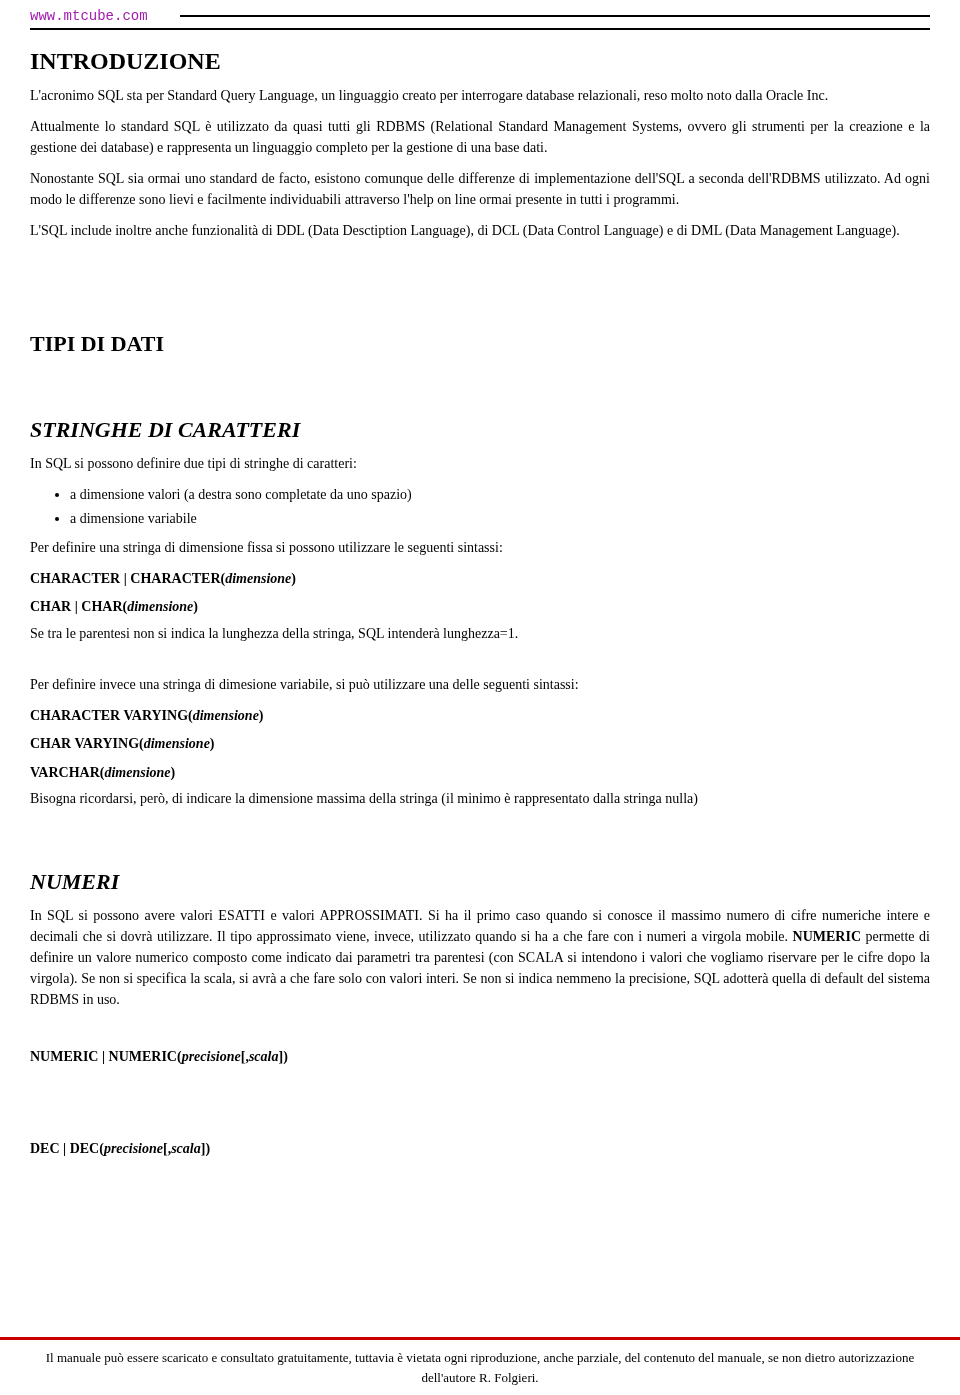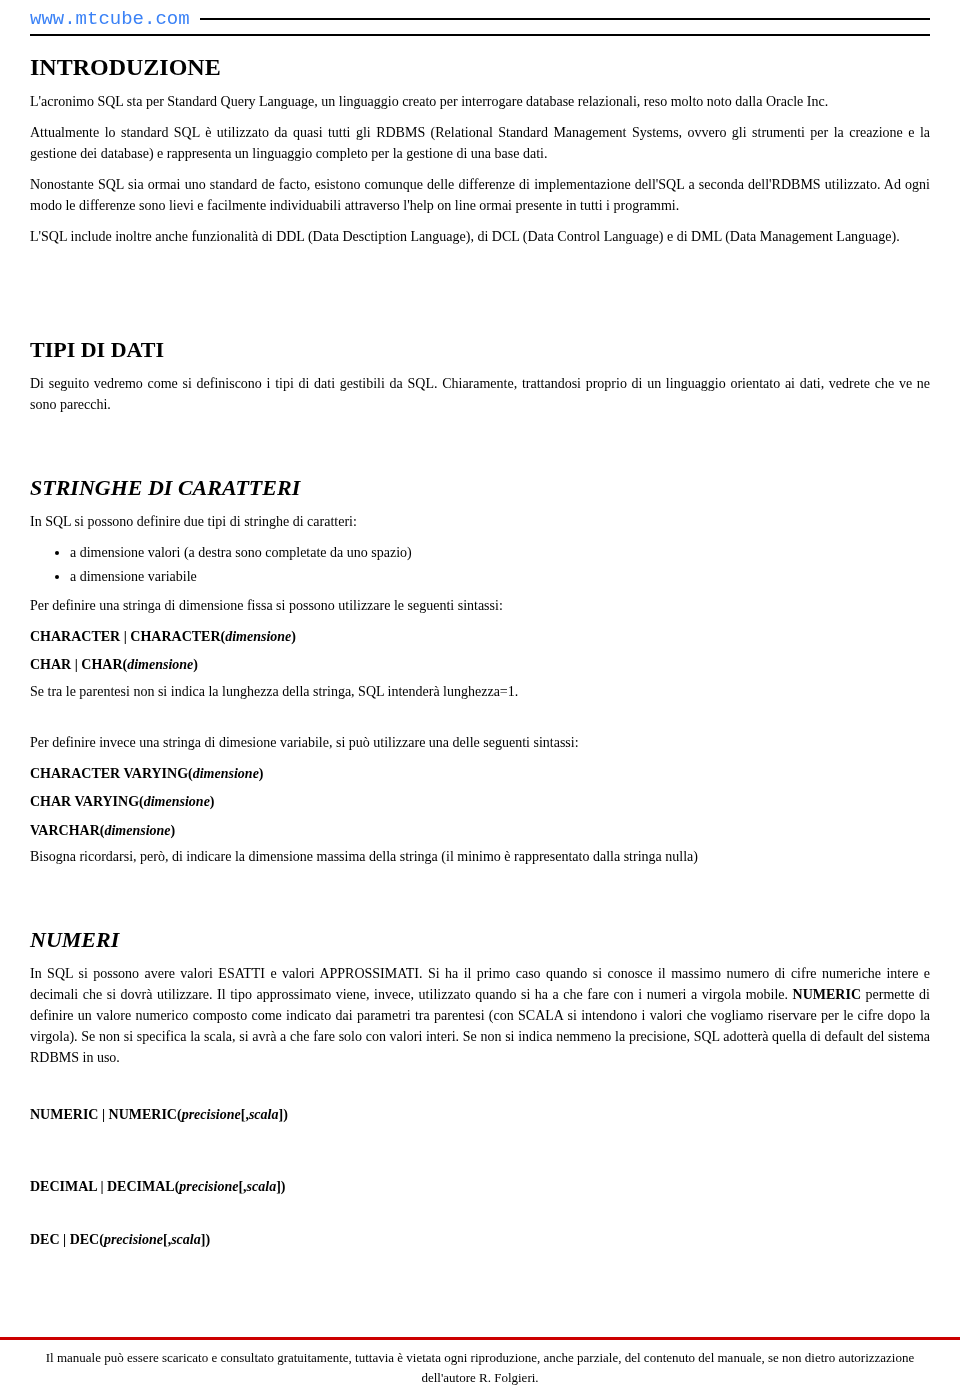--- a/index.html
+++ b/index.html
@@ -18,23 +18,23 @@
     
     .header {
       display: flex;
       align-items: center;
       padding: 8px 0 4px 0;
       border-bottom: 2px solid #000;
       margin-bottom: 18px;
     }
     .header-site {
       font-family: Courier New, monospace;
-      font-size: 19px;
+      font-size: 14px;
       font-weight: normal;
-      color: #3b82f6;
+      color: #a21caf;
       min-width: 140px;
     }
     .header-line {
       flex: 1;
       height: 2px;
       background: #000;
       margin-left: 10px;
     }
     
     .main-title {
@@ -117,25 +117,20 @@
       <span>Ad ogni modo le differenze sono lievi e facilmente individuabili attraverso l'help on line ormai presente in tutti i programmi.</span>
     </p>
     <p class="content-para">L'SQL include inoltre anche funzionalità di DDL (Data Desctiption Language), di DCL (Data Control Language) e di DML (Data Management Language).</p>
   </div>
 
   <div class="spacer-lg"></div>
   <div class="spacer"></div>
 
   <div>
     <h2 class="section-heading">TIPI DI DATI</h2>
-    <p class="content-para">
-      <span>Di seguito vedremo come si definiscono i tipi di dati gestibili da SQL.</span>
-      <span> </span>
-      <span>Chiaramente, trattandosi proprio di un linguaggio orientato ai dati, vedrete che ve ne sono parecchi.</span>
-    </p>
   </div>
 
   <div class="spacer-lg"></div>
   <div class="spacer"></div>
 
   <div>
     <h2 class="section-heading-italic">STRINGHE DI CARATTERI</h2>
     <p class="content-para">In SQL si possono definire due tipi di stringhe di caratteri:</p>
     <ul class="bullet-list">
       <li>a dimensione valori (a destra sono completate da uno spazio)</li>
@@ -170,23 +165,20 @@
     <h2 class="section-heading-italic">NUMERI</h2>
     <p class="content-para">
       In SQL si possono avere valori ESATTI e valori APPROSSIMATI. Si ha il primo caso quando si conosce il massimo numero di cifre numeriche intere e decimali che si dovrà utilizzare. Il tipo approssimato viene, invece, utilizzato quando si ha a che fare con i numeri a virgola mobile. <strong>NUMERIC</strong> permette di definire un valore numerico composto come indicato dai parametri tra parentesi (con SCALA si intendono i valori che vogliamo riservare per le cifre dopo la virgola). Se non si specifica la scala, si avrà a che fare solo con valori interi. Se non si indica nemmeno la precisione, SQL adotterà quella di default del sistema RDBMS in uso.
     </p>
     <div class="spacer"></div>
     <div class="syntax-block">
       NUMERIC | NUMERIC(<em>precisione</em>[,<em>scala</em>])
     </div>
     <div class="spacer"></div>
     <div class="spacer"></div>
-    <div class="syntax-block">
-      DECIMAL | DECIMAL(<em>precisione</em>[,<em>scala</em>])
-    </div>
     <div class="spacer"></div>
     <div class="syntax-block">
       DEC | DEC(<em>precisione</em>[,<em>scala</em>])
     </div>
   </div>
 
 </div>
 
 <div class="footer">
   <span>Il manuale può essere scaricato e consultato gratuitamente, tuttavia è vietata ogni riproduzione, anche parziale, del contenuto del manuale, se non dietro autorizzazione dell'autore R. Folgieri.</span>

